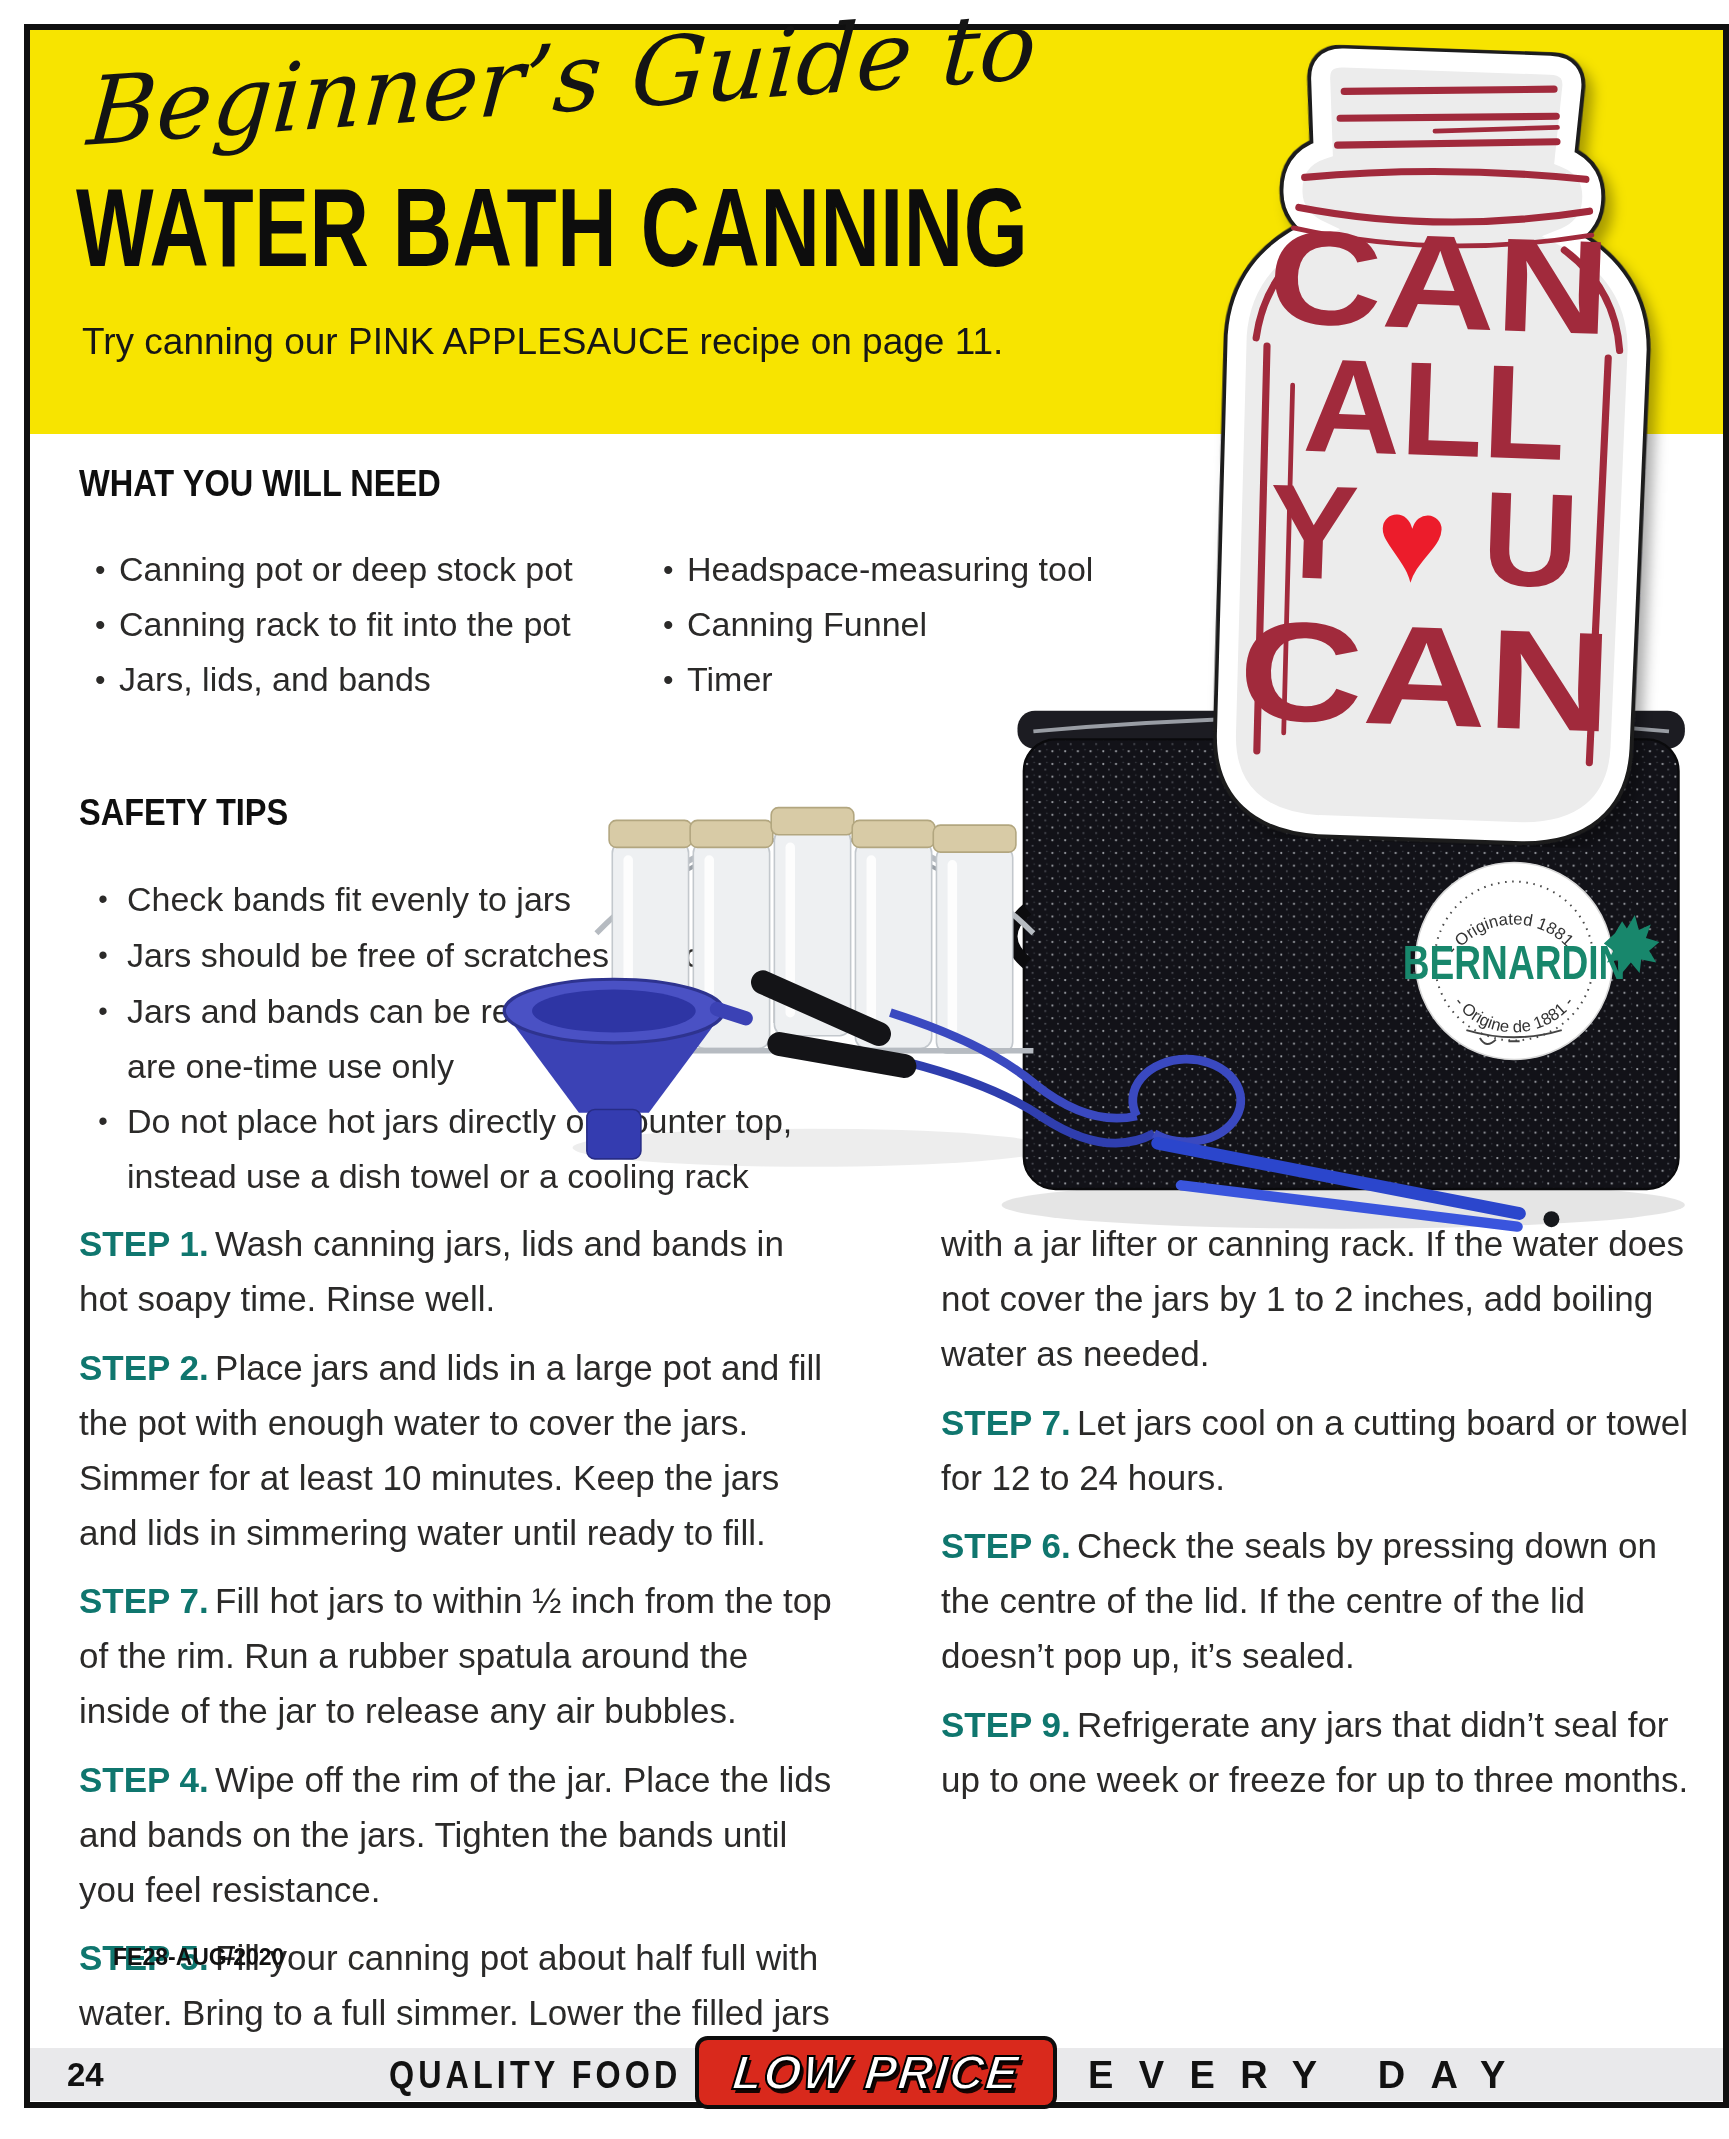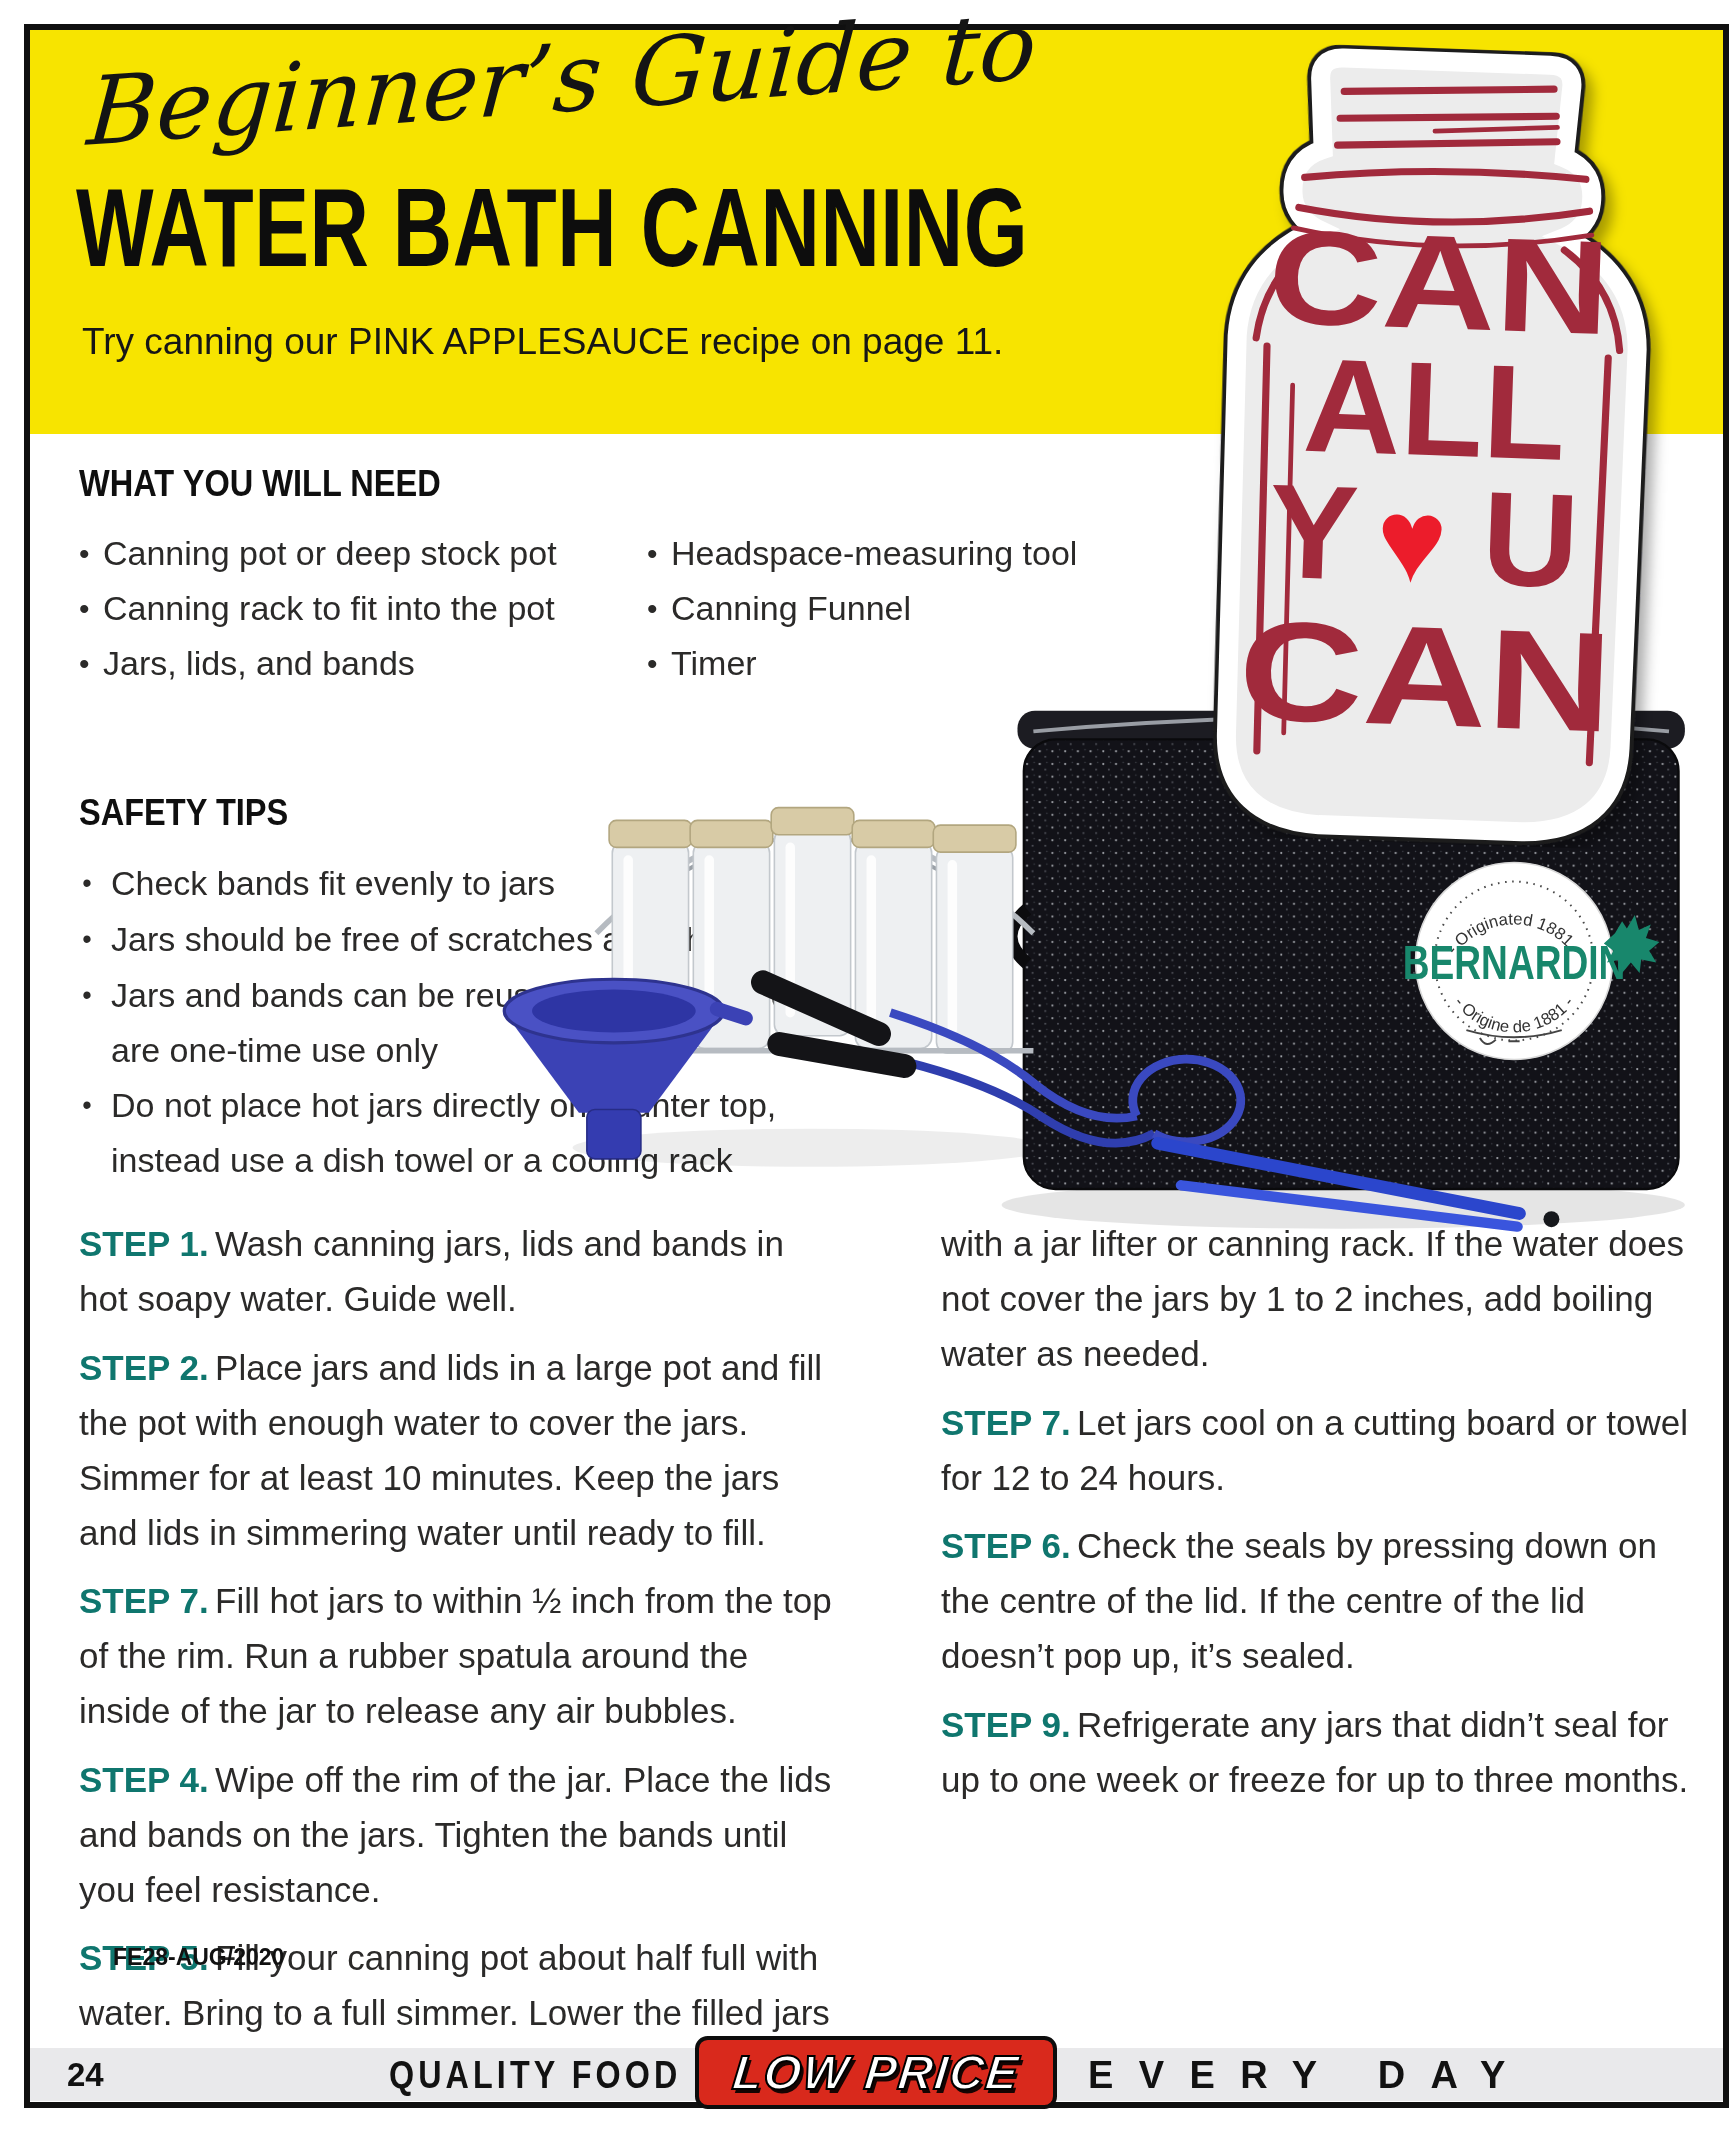--- a/index.html
+++ b/index.html
@@ -11,21 +11,21 @@
   .script-title{position:absolute;left:62px;top:27px;font-family:"DejaVu Serif",serif;font-style:italic;
        font-size:94px;color:#141414;transform:rotate(-4deg) skewX(-8deg);transform-origin:left top;white-space:nowrap;}
   .main-title{position:absolute;left:46px;top:143px;font-size:111px;font-weight:900;letter-spacing:0.8px;color:#0d0d0d;
        transform:scaleX(.74);transform-origin:left top;white-space:nowrap;line-height:1;}
   .subtitle{position:absolute;left:52px;top:291px;font-size:37px;color:#161616;white-space:nowrap;}
   
   .h2{font-size:37px;font-weight:800;color:#0f0f0f;transform:scaleX(.88);transform-origin:left top;
       display:inline-block;white-space:nowrap;line-height:1;}
   .h2wrap{position:absolute;}
   
-  ul{list-style:none;margin:0;padding:0;}
+  ul{list-style:none;margin:16px;padding:0;}
   .blist{position:absolute;font-size:34px;line-height:55px;color:#2b2a29;}
   .blist li{position:relative;padding-left:24px;}
   .blist li::before{content:"•";position:absolute;left:0;top:0;font-size:30px;}
   .safety li{padding-left:32px;margin-bottom:0.8px;}
   .safety li::before{left:3.2px;font-size:27px;}
   
   .stepcol{position:absolute;font-size:35px;line-height:55px;color:#2b2a29;}
   .stepcol p{margin:0 0 13.5px 0;}
   .step-label{font-weight:800;color:#0f766e;margin-right:6.4px;}
   
@@ -213,21 +213,21 @@
           <tspan x="218">Y</tspan>
           <tspan x="342" font-size="150" fill="#ec1c2b">♥</tspan>
           <tspan x="468">U</tspan>
         </text>
         <text x="342" y="852" font-size="178" textLength="470" lengthAdjust="spacingAndGlyphs">CAN</text>
       </g>
     </svg>
   </div>
 
   <div class="stepcol" style="left:49px;top:1186px;width:756px;">
-    <p><span class="step-label">STEP 1.</span><span>Wash canning jars, lids and bands in hot soapy water. Guide well.</span></p>
+    <p><span class="step-label">STEP 1.</span><span>Wash canning jars, lids and bands in hot soapy time. Rinse well.</span></p>
     <p><span class="step-label">STEP 2.</span><span>Place jars and lids in a large pot and fill the pot with enough water to cover the jars. Simmer for at least 10 minutes. Keep the jars and lids in simmering water until ready to fill.</span></p>
     <p><span class="step-label">STEP 7.</span><span>Fill hot jars to within ½ inch from the top of the rim. Run a rubber spatula around the inside of the jar to release any air bubbles.</span></p>
     <p><span class="step-label">STEP 4.</span><span>Wipe off the rim of the jar. Place the lids and bands on the jars. Tighten the bands until you feel resistance.</span></p>
     <p><span class="step-label">STEP 5.</span><span>Fill your canning pot about half full with water. Bring to a full simmer. Lower the filled jars into the simmering water one at a time</span></p>
   </div>
 
   <div class="stepcol" style="left:911px;top:1186px;width:763px;">
     <p><span>with a jar lifter or canning rack. If the water does not cover the jars by 1 to 2 inches, add boiling water as needed.</span></p>
     <p><span class="step-label">STEP 7.</span><span>Let jars cool on a cutting board or towel for 12 to 24 hours.</span></p>
     <p><span class="step-label">STEP 6.</span><span>Check the seals by pressing down on the centre of the lid. If the centre of the lid doesn’t pop up, it’s sealed.</span></p>

